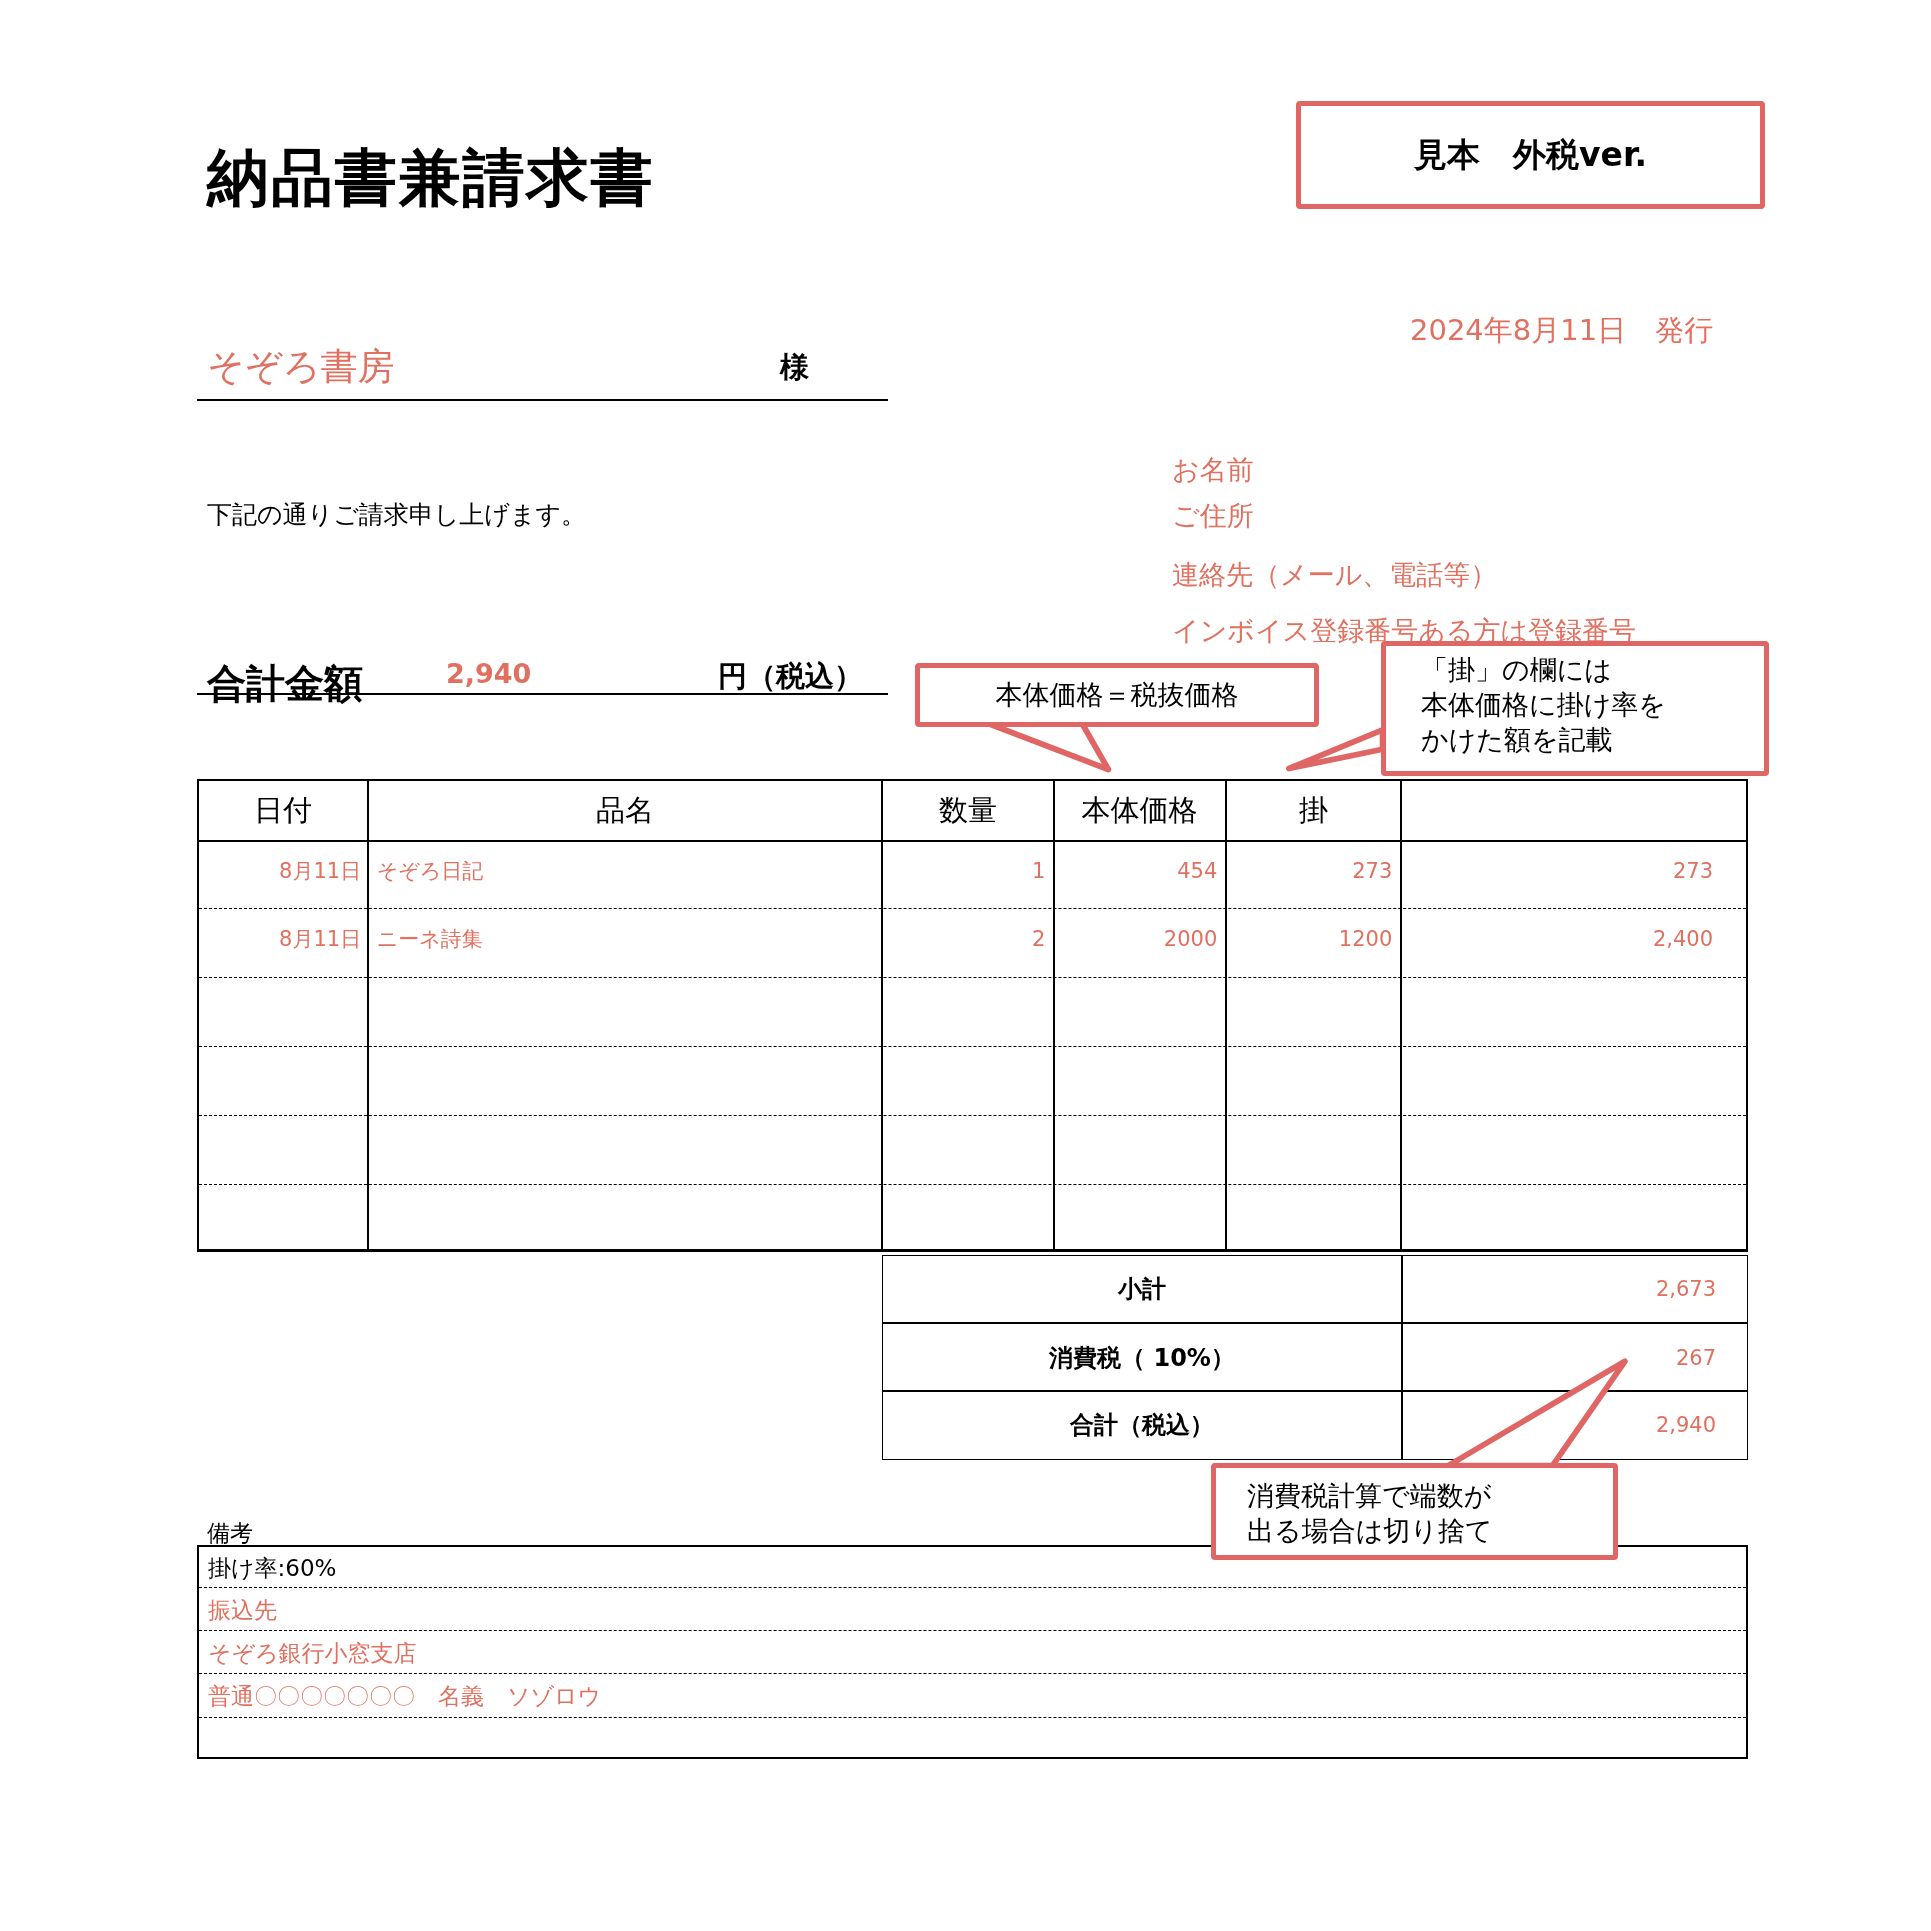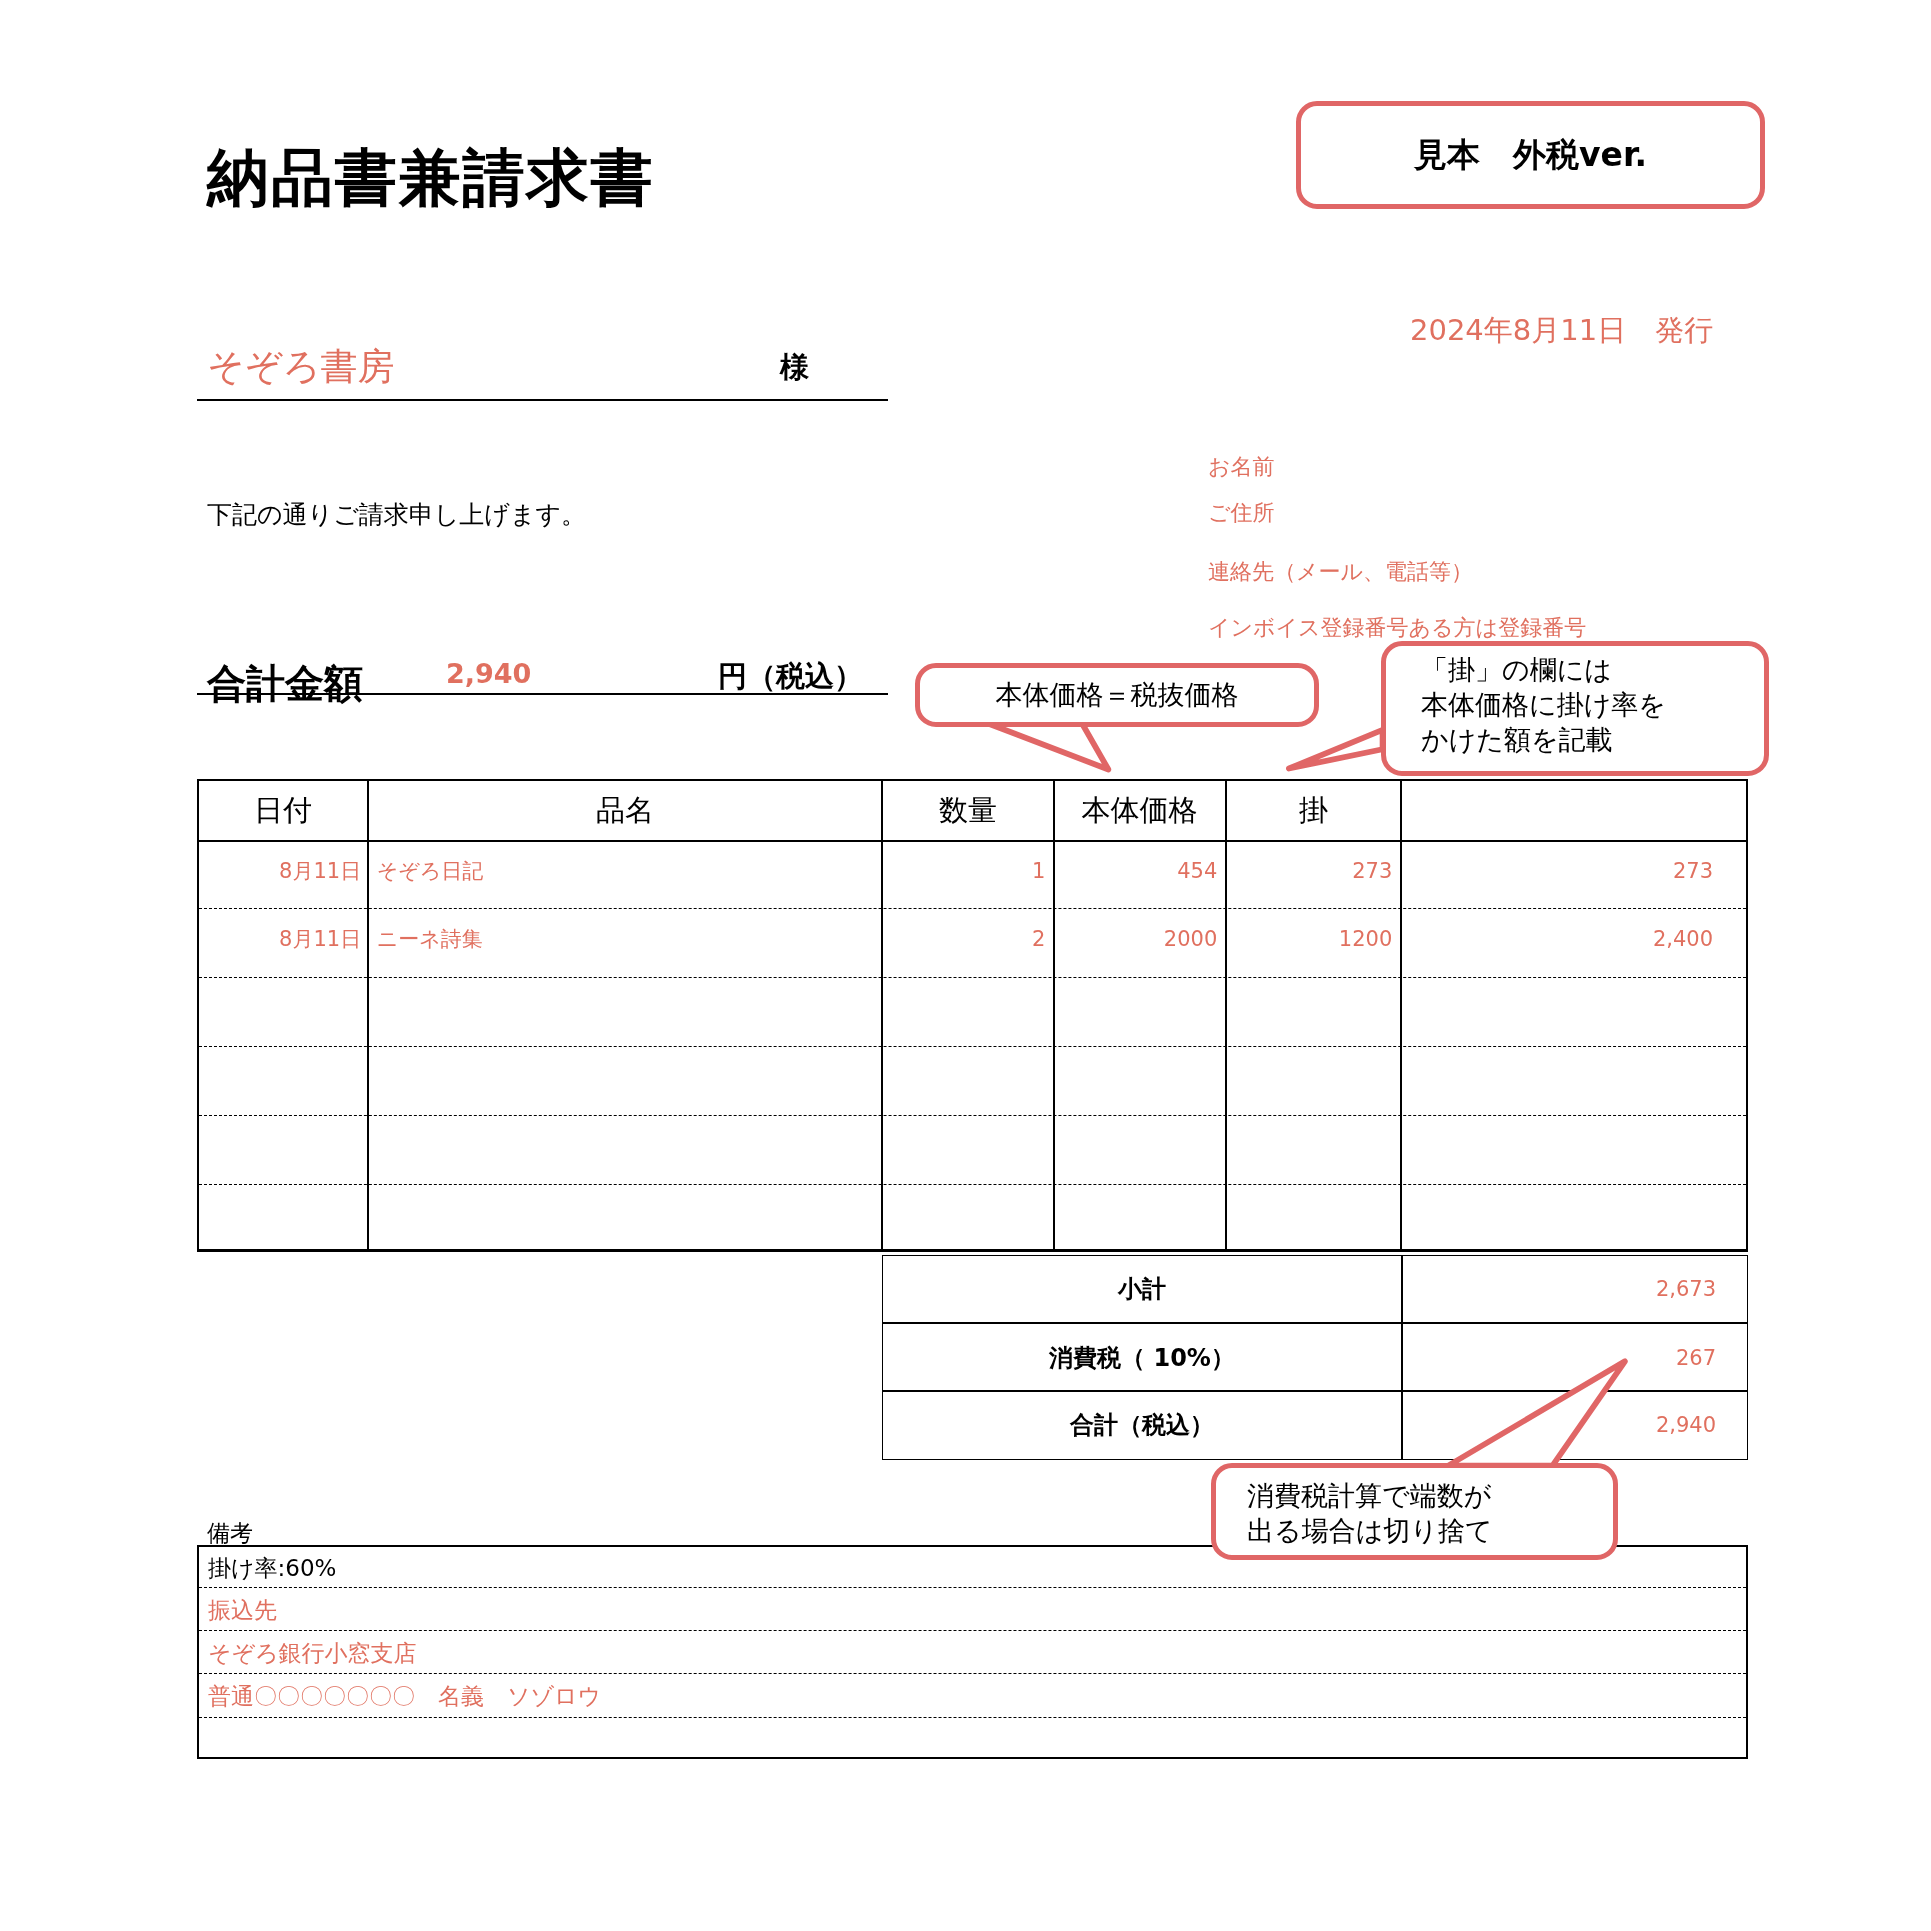--- a/index.html
+++ b/index.html
@@ -3,32 +3,32 @@
 <meta charset="utf-8">
 <style>
   html, body { margin:0; padding:0; background:#ffffff; }
   body { width:1931px; height:1931px; position:relative; overflow:hidden;
          font-family:"DejaVu Sans", "Liberation Sans", sans-serif; color:#000; }
   .abs { position:absolute; }
   .red { color:#E0705F; }
 
   #doc-title { left:207px; top:147px; font-size:62px; font-weight:bold; letter-spacing:1.9px; line-height:1; }
 
-  .callout-box { position:absolute; border:5.8px solid #E06666; border-radius:21px; background:#fff; box-sizing:border-box; }
+  .callout-box { position:absolute; border:5.8px solid #E06666; border-radius:4px; background:#fff; box-sizing:border-box; }
   #sample-box { left:1296px; top:101px; width:469px; height:108px; display:flex; align-items:center; justify-content:center; font-size:33px; font-weight:bold; }
 
   #issue-date { left:1410px; top:311px; font-size:29px; white-space:pre; }
 
   #client-name { left:207px; top:342px; font-size:37px; }
   #client-suffix { left:780px; top:348px; font-size:29px; font-weight:bold; }
   #client-underline { left:197px; top:399px; width:691px; height:1.9px; background:#000; }
 
   #greeting { left:207px; top:498px; font-size:25px; }
 
-  .sender-line { position:absolute; left:1208px; font-size:22px; }
+  .sender-line { position:absolute; left:1172px; font-size:27px; }
 
   #total-label { left:207px; top:657px; font-size:39px; font-weight:bold; }
   #total-value { left:446px; top:658px; font-size:27px; font-weight:bold; }
   #total-unit { left:718px; top:657px; font-size:29px; font-weight:bold; }
   #total-underline { left:197px; top:693px; width:691px; height:1.9px; background:#000; }
 
   
   #items-table { position:absolute; left:197px; top:779px; width:1551px; height:472px; box-sizing:border-box; border:2.9px solid #000; }
   .vcol { position:absolute; top:0; bottom:0; width:1.9px; background:#000; }
   .hrow-solid { position:absolute; left:0; right:0; height:1.9px; background:#000; }

